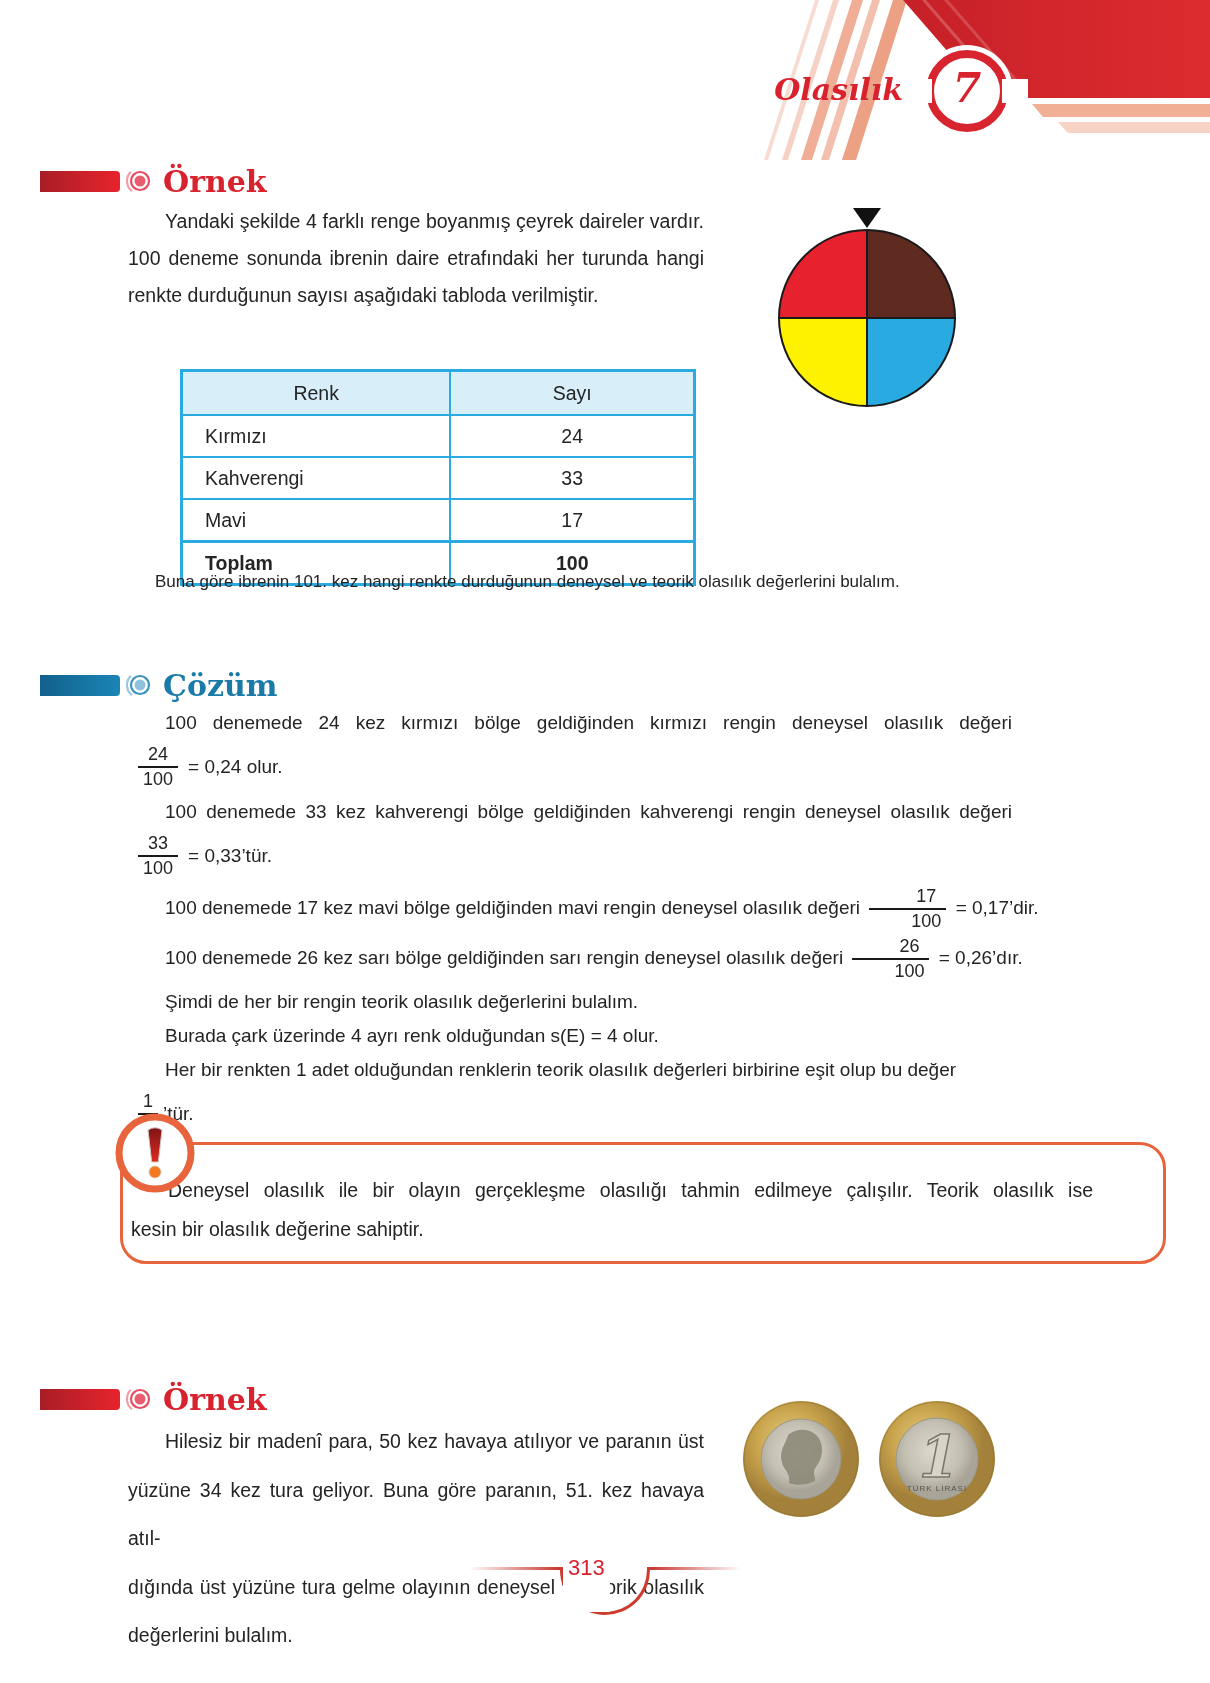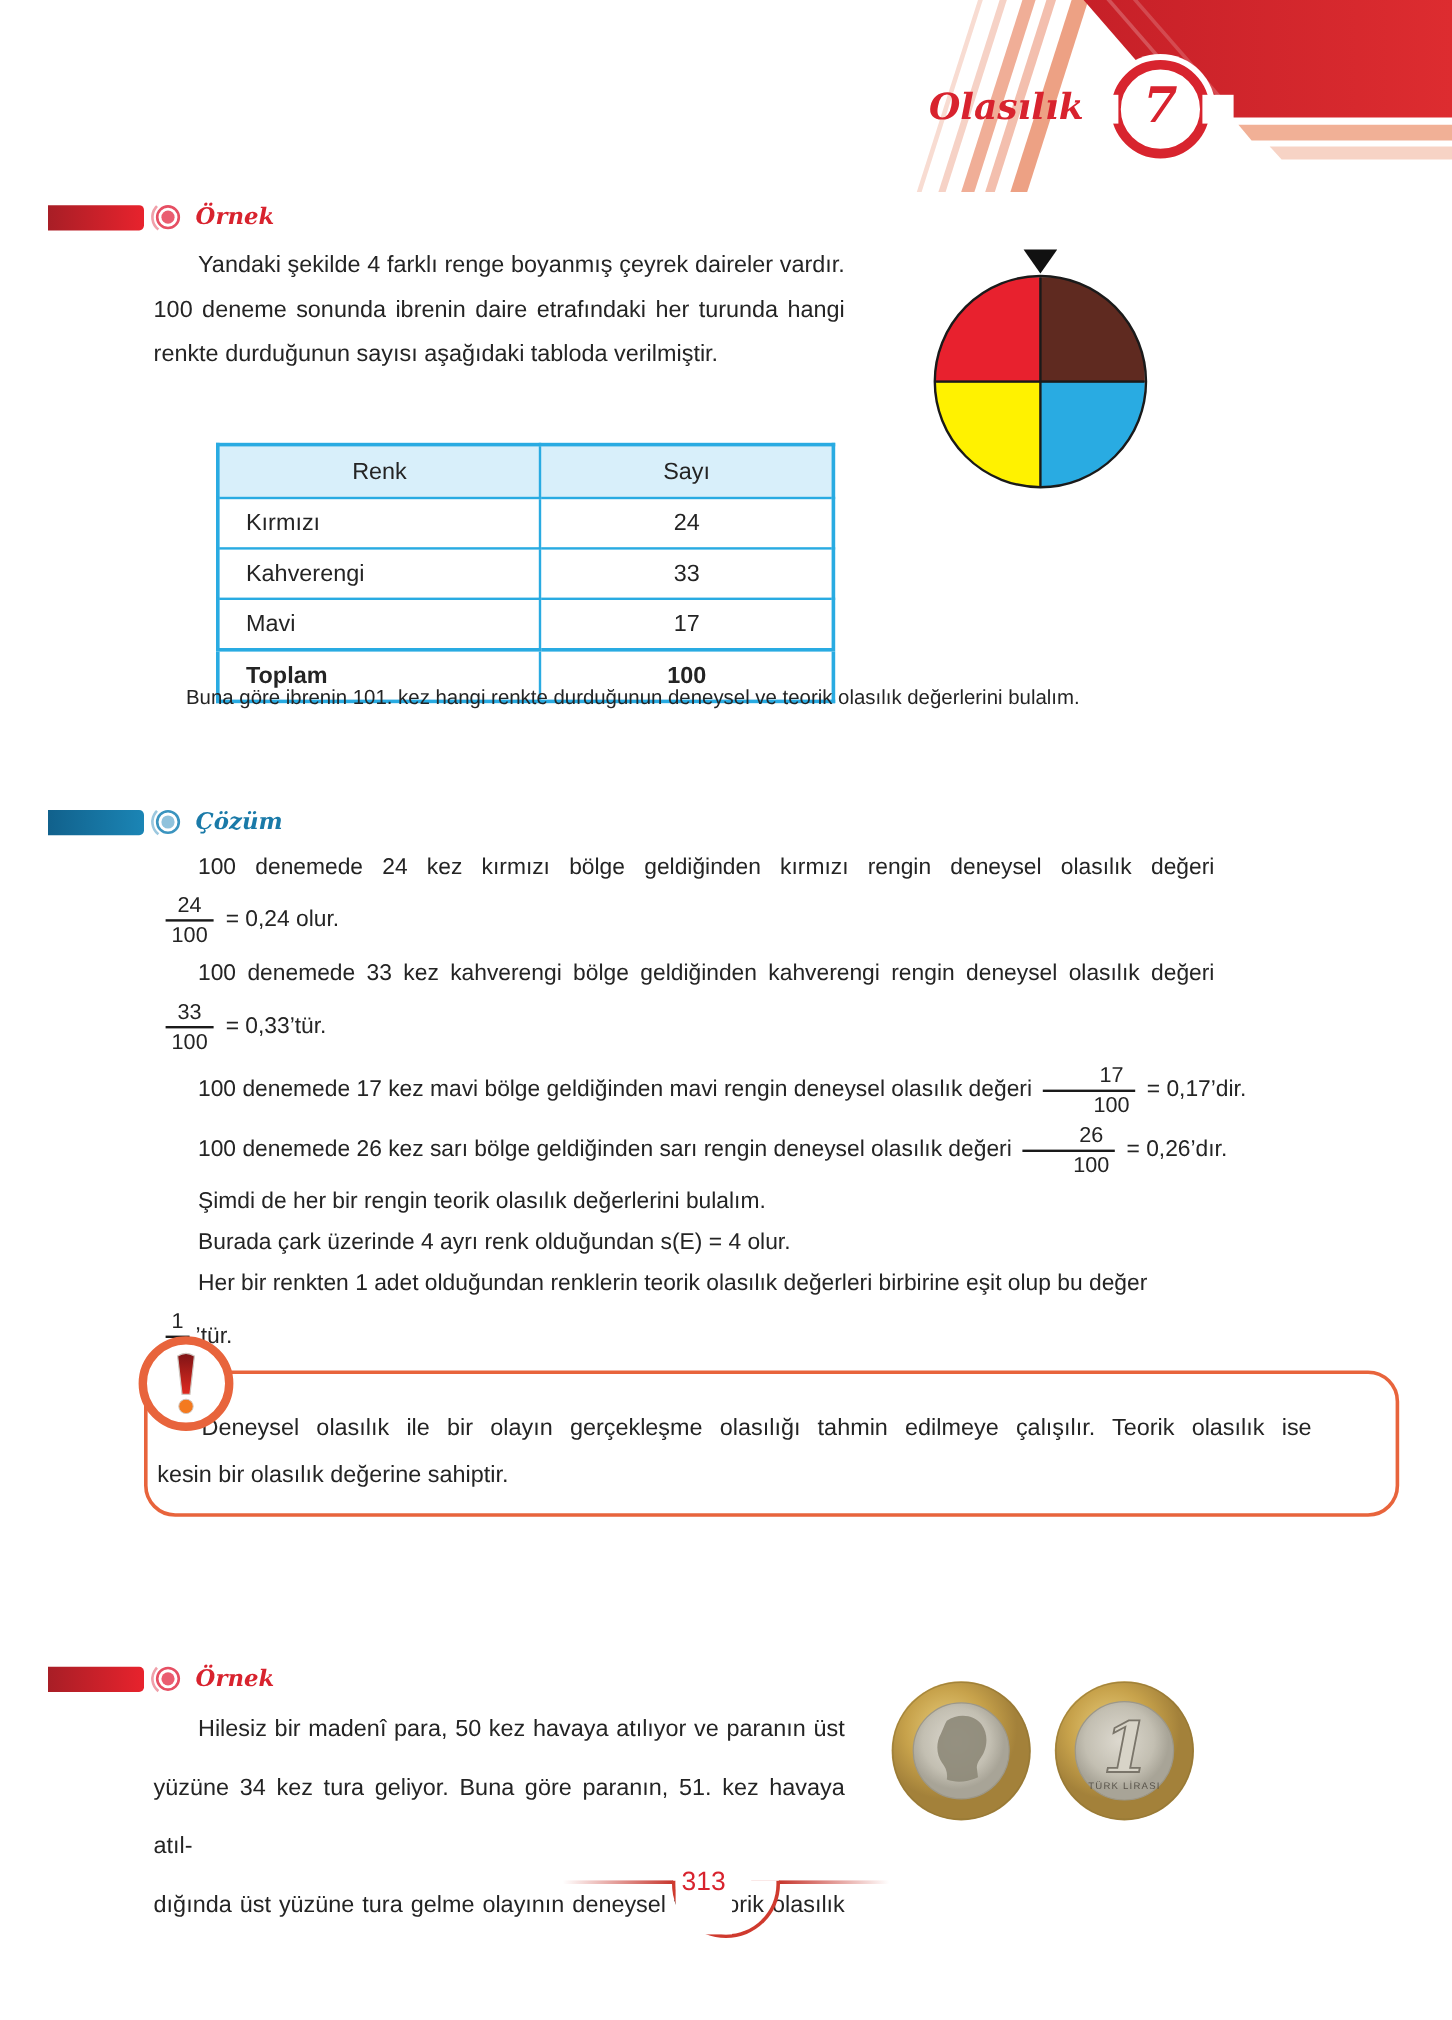--- a/index.html
+++ b/index.html
@@ -11,21 +11,21 @@
   .chapter-title{position:absolute;top:72px;left:663px;width:240px;text-align:right;
       font-family:"DejaVu Serif",serif;font-style:italic;font-weight:bold;font-size:30px;color:#d8232e;}
   .chapter-number{position:absolute;top:64px;left:949px;width:36px;text-align:center;
       font-family:"DejaVu Serif",serif;font-style:italic;font-weight:bold;font-size:41px;color:#d8232e;}
 
   
   .section-header{position:absolute;left:40px;height:30px;display:flex;align-items:center;}
   .sec-bar{width:80px;height:21px;border-radius:0 4px 4px 0;display:inline-block;}
   .sec-bar.red{background:linear-gradient(90deg,#a81e26,#e8232d);}
   .sec-bar.blue{background:linear-gradient(90deg,#11618c,#1b85b5);}
-  .sec-title{font-family:"DejaVu Serif",serif;font-style:italic;font-weight:bold;font-size:19px;margin-left:7px;}
+  .sec-title{font-family:"DejaVu Serif",serif;font-weight:bold;font-size:30px;margin-left:7px;}
   .sec-title.red{color:#d8232e;}
   .sec-title.blue{color:#1a7aa8;}
   .ring-icon{margin-left:2px;}
 
   
   .txt{font-size:19.5px;line-height:37px;color:#242424;}
   .jl{display:block;text-align:justify;text-align-last:justify;}
   .pl{display:block;}
   .ind{text-indent:37px;}
   .nowrap{white-space:nowrap;}
@@ -270,20 +270,21 @@
       <circle cx="18" cy="15" r="9" fill="#ffffff" stroke="#e64f63" stroke-width="2.2"></circle>
       <circle cx="18" cy="15" r="5.5" fill="#ea5d70"></circle>
     </svg>
     <span class="sec-title red">Örnek</span>
   </div>
 
   <div class="ex2 txt">
     <span class="jl ind">Hilesiz bir madenî para, 50 kez havaya atılıyor ve paranın üst</span>
     <span class="jl">yüzüne 34 kez tura geliyor. Buna göre paranın, 51. kez havaya atıl-</span>
     <span class="jl">dığında üst yüzüne tura gelme olayının deneysel ve teorik olasılık</span>
+    <span class="pl">değerlerini bulalım.</span>
   </div>
 
   <div class="coins">
     <svg width="122" height="122" viewBox="0 0 122 122">
       <circle cx="61" cy="61" r="58" fill="url(#goldGrad)"></circle>
       <circle cx="61" cy="61" r="57" fill="none" stroke="#8f7434" stroke-width="1" opacity="0.6"></circle>
       <circle cx="61" cy="61" r="40" fill="url(#silverGrad)" stroke="#9c9788" stroke-width="1"></circle>
       <path d="M49 36 c10 -7 23 -5 29 3 c5 7 5 16 2 23 c-2 5 -6 8 -6 13 l1 8 c-8 4 -18 5 -26 2 c1 -6 -1 -10 -4 -14 c-5 -7 -5 -17 -1 -24 c2 -4 3 -8 5 -11 z" fill="#8d8878" opacity="0.9"></path>
     </svg>
     <svg width="122" height="122" viewBox="0 0 122 122">

